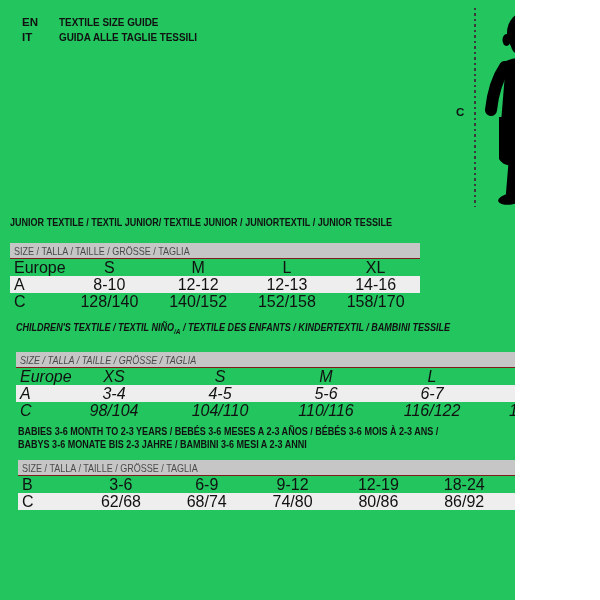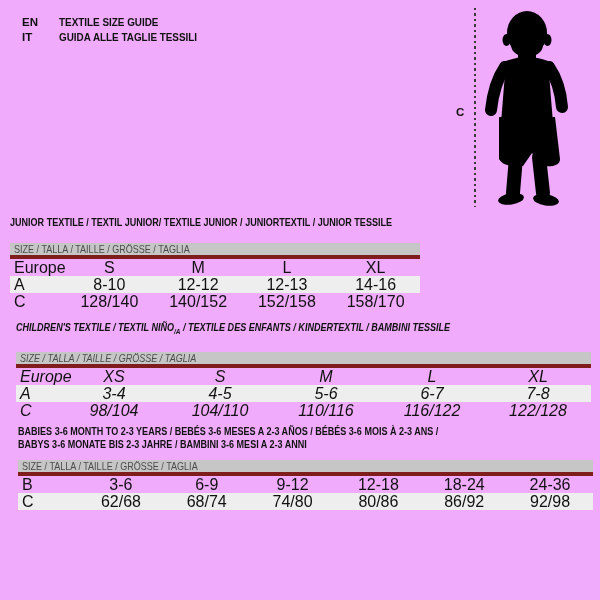--- a/index.html
+++ b/index.html
@@ -1,16 +1,16 @@
 <!DOCTYPE html>
 <html><head>
 <meta charset="utf-8">
 <style>
   html,body{margin:0;padding:0;background:#fff;}
-  .canvas{position:relative;width:600px;height:600px;background:#f0abfc;
+  .canvas{position:relative;width:515px;height:600px;background:#22c55e;
           font-family:"Liberation Sans",sans-serif;color:#111;overflow:hidden;}
 
   
   .cond{transform:scaleX(0.86);transform-origin:0 50%;white-space:nowrap;display:block;}
   .icond{transform:scaleX(0.86);transform-origin:0 50%;white-space:nowrap;display:inline-block;}
 
   
   .lang-block{position:absolute;left:22px;top:15px;}
   .lang-row{display:flex;font-weight:bold;font-size:11.5px;line-height:14.8px;}
   .lang-code{width:37px;flex:0 0 37px;}
@@ -20,21 +20,21 @@
            background:repeating-linear-gradient(to bottom,#3a3a3a 0 2.5px,transparent 2.5px 5.5px);}
   .c-label{position:absolute;left:456px;top:106px;font-weight:bold;font-size:11.5px;}
   .baby{position:absolute;left:482px;top:7px;}
 
   
   .tbl{position:absolute;}
   .tbl-title{font-weight:bold;font-size:10.5px;line-height:13px;}
   .tbl-title sub{font-size:7.5px;}
   .mb14{margin-bottom:14px;}
   .mb9{margin-bottom:9px;}
-  .size-bar{height:16px;background:#c6c6c6;border-bottom:4px solid #7f1d1d;
+  .size-bar{height:16px;background:#c6c6c6;border-bottom:1px solid #7f1d1d;
             display:flex;align-items:center;padding-left:4px;box-sizing:border-box;
             color:#4b4b4b;font-size:10.5px;}
   .row{display:flex;height:17px;align-items:center;font-size:16px;}
   .row.stripe{background:#eeeeee;}
   .c0{box-sizing:border-box;padding-left:4px;text-align:left;}
   .cd{flex:1;text-align:center;}
   .t1 .c0{flex:0 0 55px;width:55px;}
   .t2 .c0{flex:0 0 45px;width:45px;}
   .t3 .c0{flex:0 0 60px;width:60px;}
   .t1{left:10px;top:216px;width:410px;}
@@ -148,21 +148,21 @@
     <div class="tbl-title cond">BABIES 3-6 MONTH TO 2-3 YEARS / BEBÉS 3-6 MESES A 2-3 AÑOS / BÉBÉS 3-6 MOIS À 2-3 ANS /</div>
     <div class="tbl-title cond mb9">BABYS 3-6 MONATE BIS 2-3 JAHRE / BAMBINI 3-6 MESI A 2-3 ANNI</div>
     <div class="size-bar">
       <span class="icond">SIZE / TALLA / TAILLE / GRÖSSE / TAGLIA</span>
     </div>
     <div class="row">
       <span class="c0">B</span>
       <span class="cd">3-6</span>
       <span class="cd">6-9</span>
       <span class="cd">9-12</span>
-      <span class="cd">12-18</span>
+      <span class="cd">12-19</span>
       <span class="cd">18-24</span>
       <span class="cd">24-36</span>
     </div>
     <div class="row stripe">
       <span class="c0">C</span>
       <span class="cd">62/68</span>
       <span class="cd">68/74</span>
       <span class="cd">74/80</span>
       <span class="cd">80/86</span>
       <span class="cd">86/92</span>

